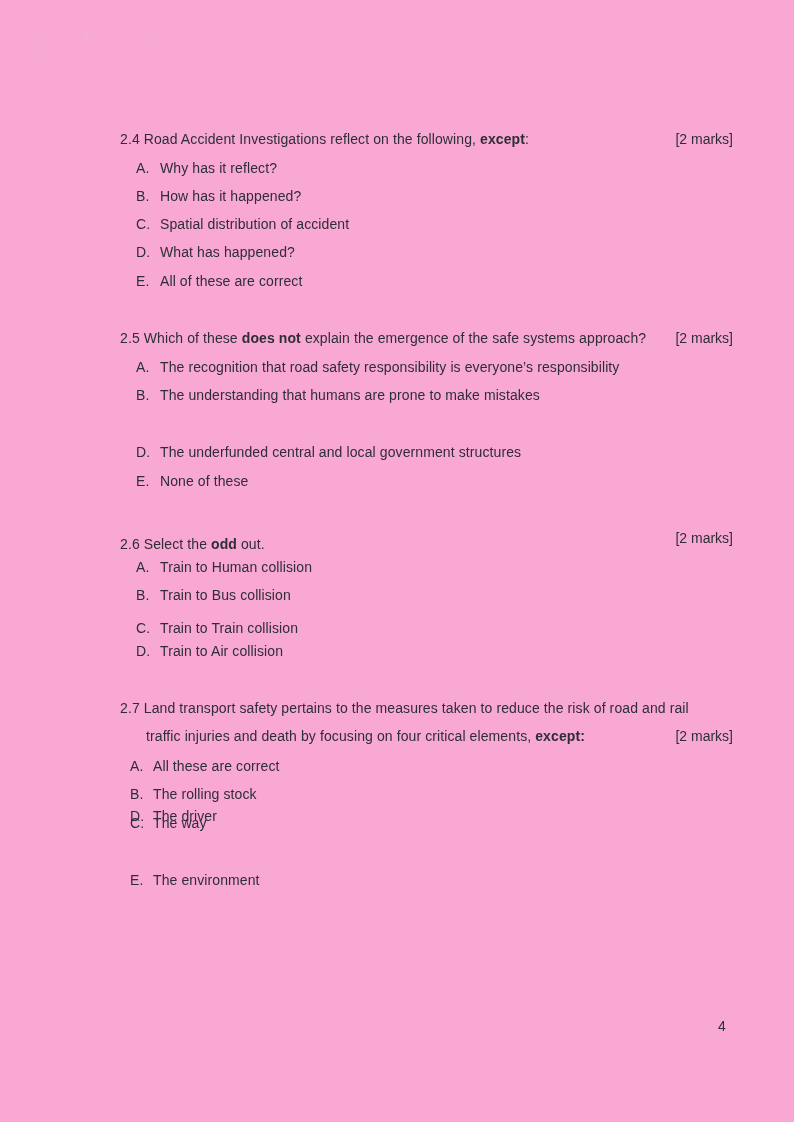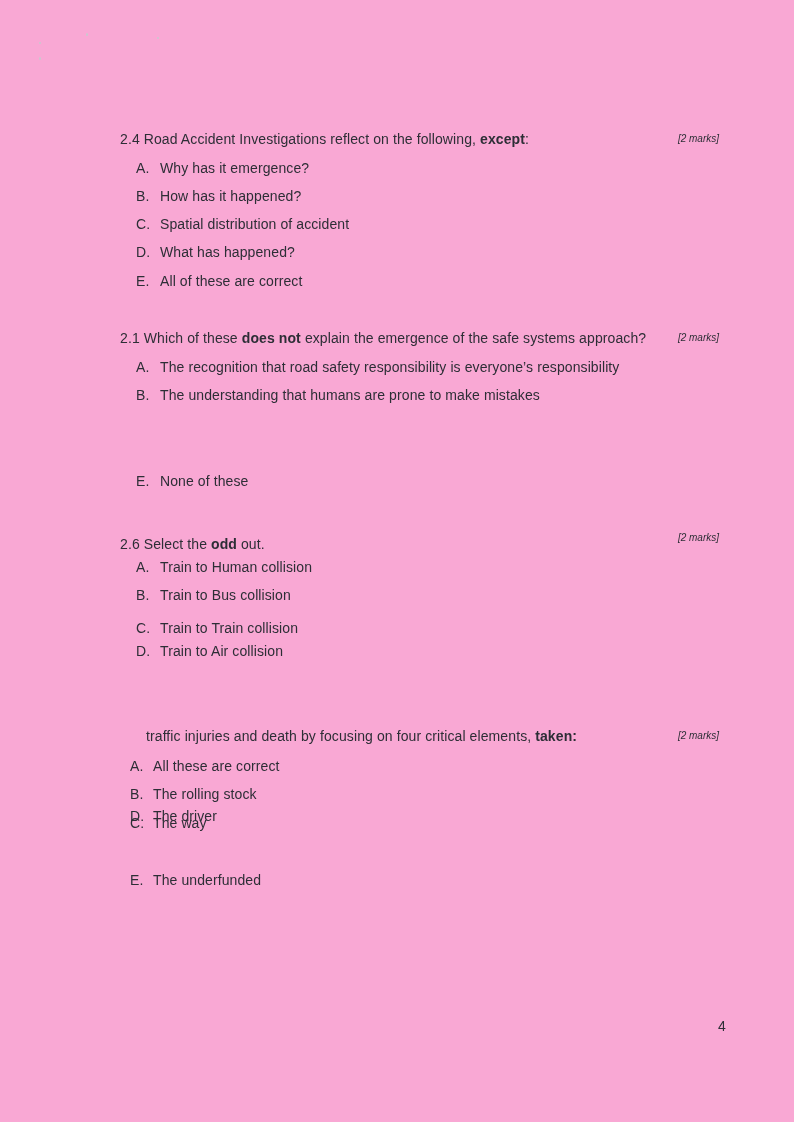--- a/index.html
+++ b/index.html
@@ -21,26 +21,25 @@
     font-size: 14px;
     line-height: 20px;
     white-space: nowrap;
     letter-spacing: 0.1px;
   }
   .qheader { left: 120px; }
   .qcont   { left: 146px; }
   .bold    { font-weight: 700; }
   .marks {
     position: absolute;
-    right: 75px;
-    font-size: 10px;
+    right: 61px;
+    font-size: 14px;
     line-height: 20px;
     white-space: nowrap;
     text-align: right;
-    font-style: italic;
   }
   .opt { left: 136px; }
   .opt7 { left: 130px; }
   .opt .letter { display: inline-block; width: 24px; }
   .opt7 .letter { display: inline-block; width: 23px; }
   .page-number {
     position: absolute;
     left: 718px;
     top: 1016px;
     font-size: 14px;
@@ -57,42 +56,44 @@
 
 <div class="page">
 
   <div class="speck" style="left:86px;top:33px;width:2px;height:3px;"></div>
   <div class="speck" style="left:39px;top:42px;width:2px;height:2px;"></div>
   <div class="speck" style="left:157px;top:37px;width:2px;height:2px;"></div>
   <div class="speck" style="left:39px;top:57px;width:2px;height:3px;"></div>
 
   <div class="line qheader" style="top:129px"><span>2.4 Road Accident Investigations reflect on the following, </span><span class="bold">except</span><span>:</span></div>
   <div class="marks" style="top:129px">[2 marks]</div>
-  <div class="line opt" style="top:158px"><span class="letter">A.</span><span>Why has it emergence?</span></div>
+  <div class="line opt" style="top:158px"><span class="letter">A.</span><span>Why has it reflect?</span></div>
   <div class="line opt" style="top:186px"><span class="letter">B.</span><span>How has it happened?</span></div>
   <div class="line opt" style="top:214px"><span class="letter">C.</span><span>Spatial distribution of accident</span></div>
   <div class="line opt" style="top:242px"><span class="letter">D.</span><span>What has happened?</span></div>
   <div class="line opt" style="top:271px"><span class="letter">E.</span><span>All of these are correct</span></div>
 
-  <div class="line qheader" style="top:328px"><span>2.1 Which of these </span><span class="bold">does not</span><span> explain the emergence of the safe systems approach?</span></div>
+  <div class="line qheader" style="top:328px"><span>2.5 Which of these </span><span class="bold">does not</span><span> explain the emergence of the safe systems approach?</span></div>
   <div class="marks" style="top:328px">[2 marks]</div>
   <div class="line opt" style="top:385px"><span class="letter">B.</span><span>The understanding that humans are prone to make mistakes</span></div>
   <div class="line opt" style="top:357px"><span class="letter">A.</span><span>The recognition that road safety responsibility is everyone’s responsibility</span></div>
+  <div class="line opt" style="top:442px"><span class="letter">D.</span><span>The underfunded central and local government structures</span></div>
   <div class="line opt" style="top:471px"><span class="letter">E.</span><span>None of these</span></div>
 
   <div class="line qheader" style="top:534px"><span>2.6 Select the </span><span class="bold">odd</span><span> out.</span></div>
   <div class="marks" style="top:528px">[2 marks]</div>
   <div class="line opt" style="top:557px"><span class="letter">A.</span><span>Train to Human collision</span></div>
   <div class="line opt" style="top:585px"><span class="letter">B.</span><span>Train to Bus collision</span></div>
   <div class="line opt" style="top:618px"><span class="letter">C.</span><span>Train to Train collision</span></div>
   <div class="line opt" style="top:641px"><span class="letter">D.</span><span>Train to Air collision</span></div>
 
-  <div class="line qcont" style="top:726px"><span>traffic injuries and death by focusing on four critical elements, </span><span class="bold">taken:</span></div>
+  <div class="line qheader" style="top:698px">2.7 Land transport safety pertains to the measures taken to reduce the risk of road and rail</div>
+  <div class="line qcont" style="top:726px"><span>traffic injuries and death by focusing on four critical elements, </span><span class="bold">except:</span></div>
   <div class="marks" style="top:726px">[2 marks]</div>
   <div class="line opt7" style="top:756px"><span class="letter">A.</span><span>All these are correct</span></div>
   <div class="line opt7" style="top:784px"><span class="letter">B.</span><span>The rolling stock</span></div>
   <div class="line opt7" style="top:813px"><span class="letter">C.</span><span>The way</span></div>
   <div class="line opt7" style="top:806px"><span class="letter">D.</span><span>The driver</span></div>
-  <div class="line opt7" style="top:870px"><span class="letter">E.</span><span>The underfunded</span></div>
+  <div class="line opt7" style="top:870px"><span class="letter">E.</span><span>The environment</span></div>
 
   <div class="page-number">4</div>
 
 </div>
 
 </body></html>

